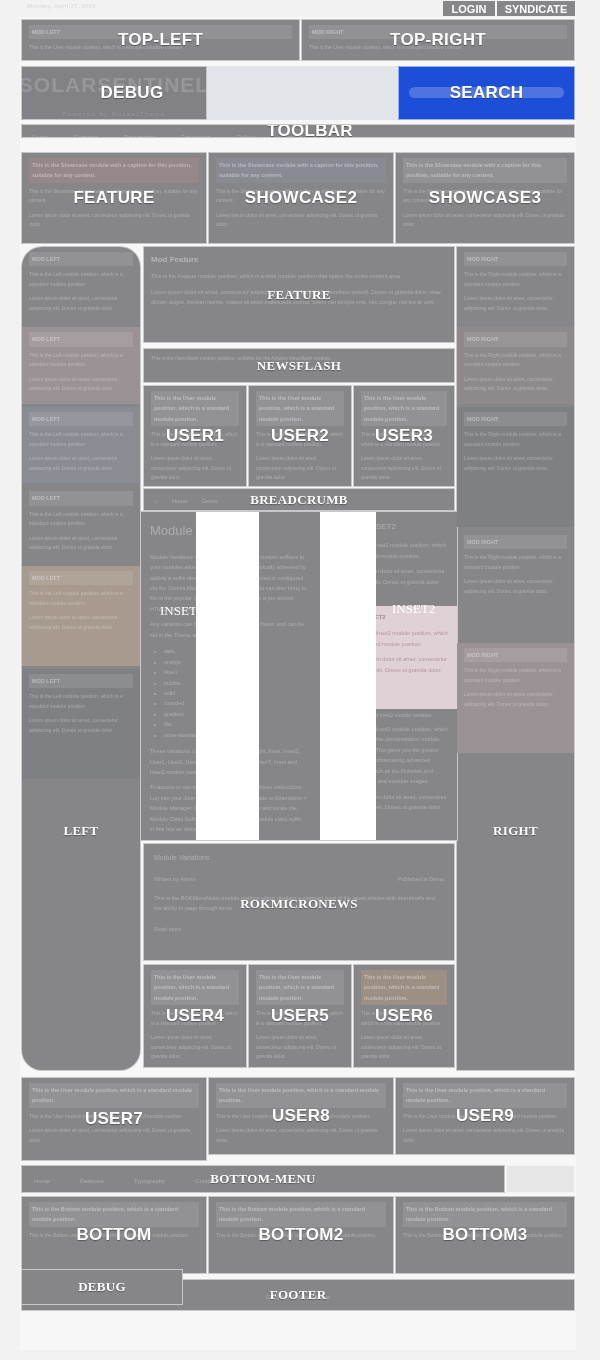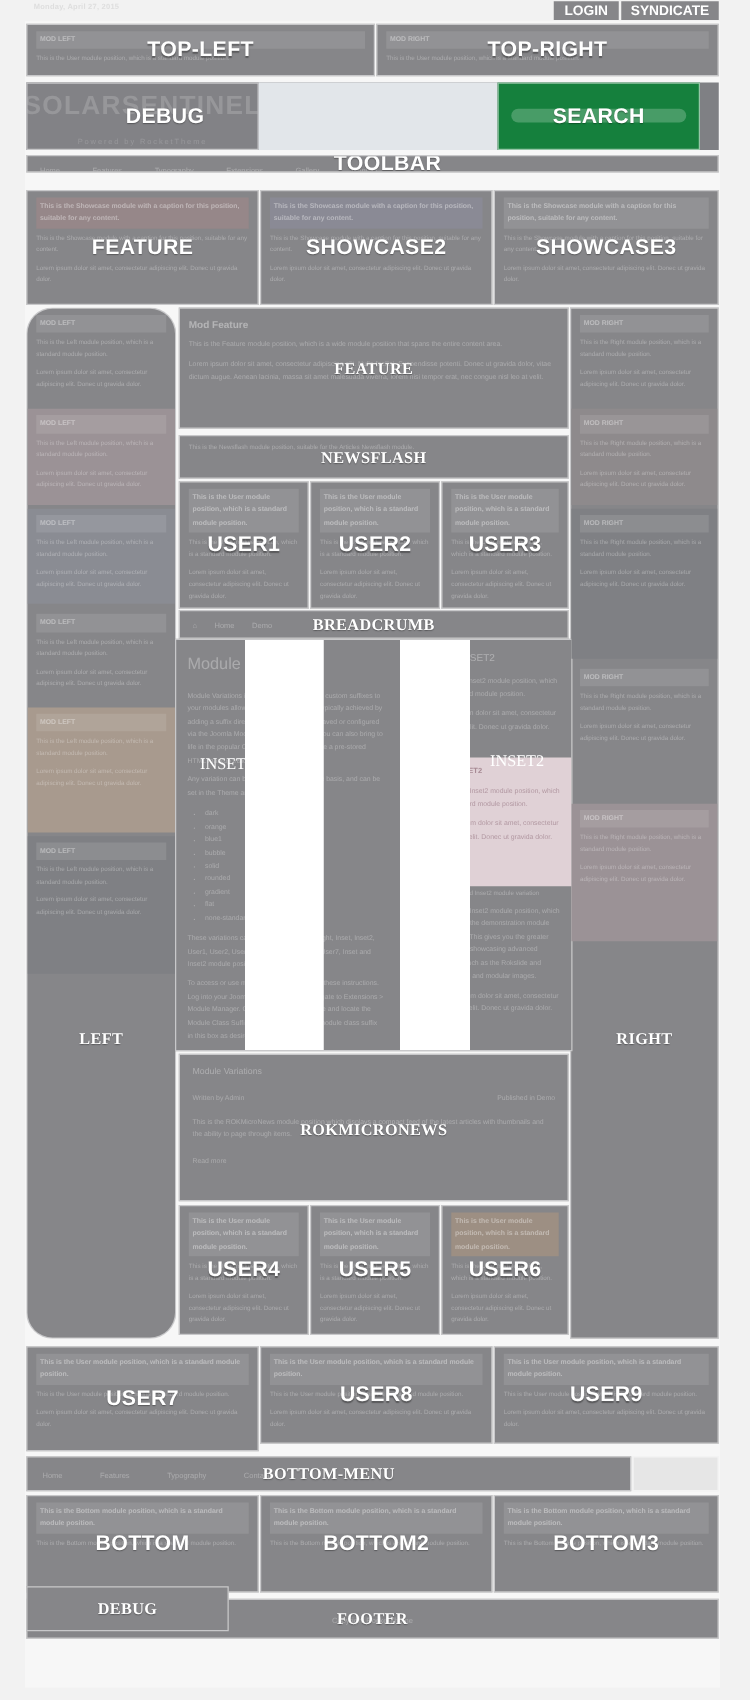--- a/index.html
+++ b/index.html
@@ -106,21 +106,21 @@
   <div class="ghost" style="display:flex; flex-direction:column; align-items:center; justify-content:center; padding:0;">
     <span style="font-size:21px; font-weight:bold; letter-spacing:1px; color:rgba(255,255,255,0.17);">SOLARSENTINEL</span>
     <span style="font-size:6px; letter-spacing:1.5px; color:rgba(255,255,255,0.17); margin-top:4px;">Powered by RocketTheme</span>
   </div>
   <span class="lbl">DEBUG</span>
 </div>
 
 <div class="pos" style="left:207px; top:66px; width:191px; height:54px; background:#e2e6ea; border-color:transparent;">
 </div>
 
-<div class="pos" style="left:398px; top:66px; width:162px; height:54px; background:#15803d;">
+<div class="pos" style="left:398px; top:66px; width:177px; height:54px; background:#1d4ed8;">
   <div class="ghost" style="padding:8px 10px;">
     <div style="height:11px; background:rgba(255,255,255,0.22); border-radius:6px; margin-top:12px;"></div>
   </div>
   <span class="lbl">SEARCH</span>
 </div>
 
 <div class="pos" style="left:21px; top:124px; width:554px; height:14px; background:#868689;padding-left:24px;">
   <div class="ghost" style="padding:7px 10px; font-size:6px;">
     <span style="margin-right:26px;">Home</span><span style="margin-right:26px;">Features</span><span style="margin-right:26px;">Typography</span><span style="margin-right:26px;">Extensions</span><span style="margin-right:26px;">Gallery</span><span>Contact</span>
   </div>

